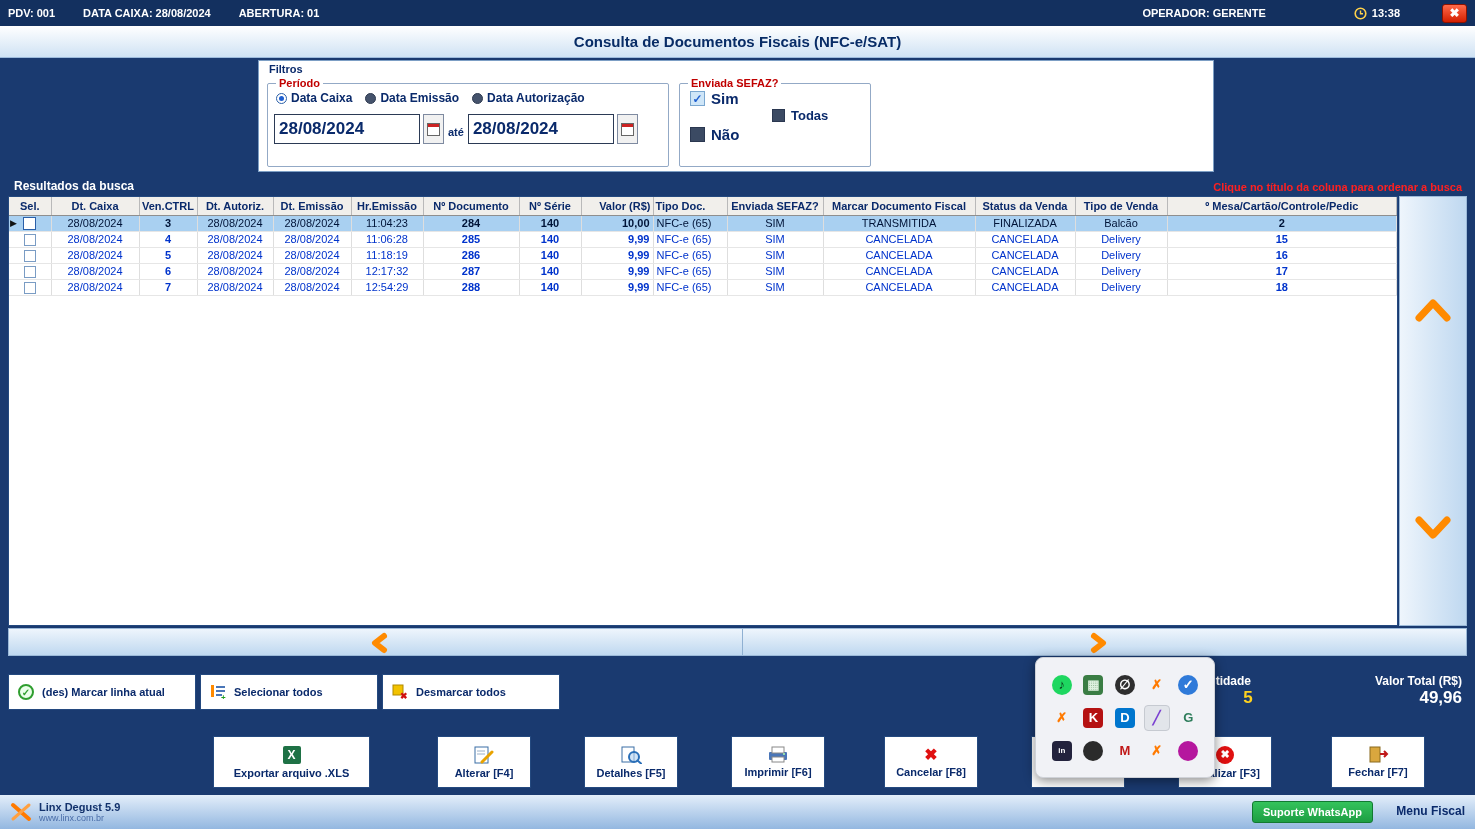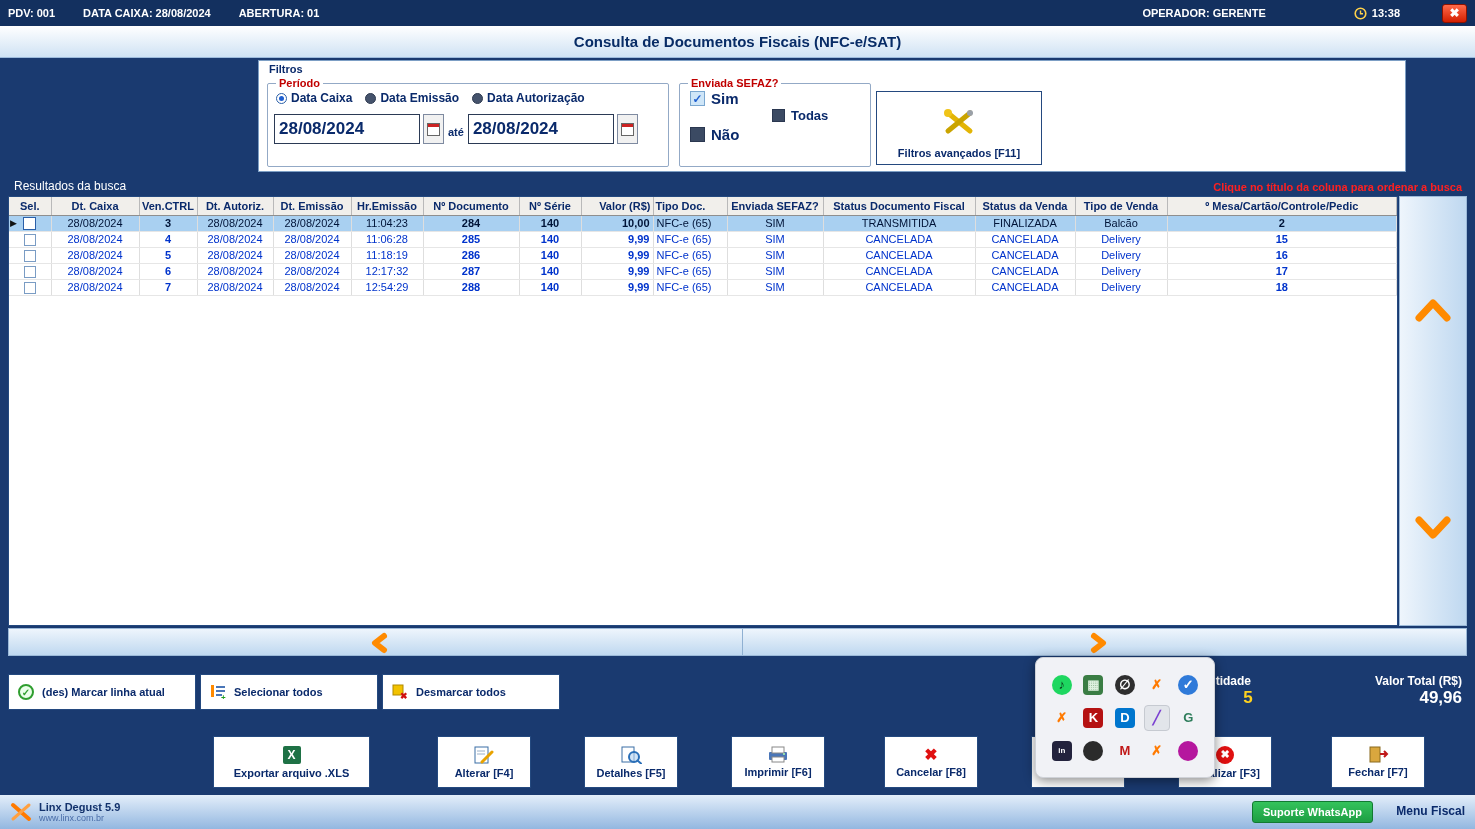--- a/index.html
+++ b/index.html
@@ -9,21 +9,21 @@
   
   .topbar{position:absolute;left:0;top:0;width:100%;height:26px;background:#13305f;display:flex;align-items:center;gap:28px;padding:0 8px;color:#fff;font-size:11px;font-weight:bold;z-index:5}
   .topbar .spacer{flex:1}
   .clock{display:flex;align-items:center;gap:5px;margin-left:60px}
   .close-btn{width:25px;height:19px;background:linear-gradient(#ff6a4a,#d41f00);border:1px solid #8f1300;border-radius:3px;color:#fff;font-weight:bold;font-size:12px;line-height:16px;text-align:center;cursor:pointer;margin-left:14px;font-family:inherit}
 
   
   .titlebar{position:absolute;left:0;top:26px;width:100%;height:32px;background:linear-gradient(#ffffff,#cfe2f4);border-bottom:1px solid #9dbbdc;display:flex;align-items:center;justify-content:center;font-size:15px;font-weight:bold;color:#082c66}
 
   
-  .filters-panel{position:absolute;left:258px;top:60px;width:1148px;height:112px;background:#fff;border:1px solid #7d9fc5}
+  .filters-panel{position:absolute;left:258px;top:60px;width:956px;height:112px;background:#fff;border:1px solid #7d9fc5}
   .filters-label{position:absolute;left:10px;top:2px;font-size:11px;font-weight:bold;color:#0a2a6b}
   .fieldset{position:absolute;border:1px solid #93a9c6;border-radius:2px}
   .fieldset .legend{position:absolute;top:-7px;left:8px;background:#fff;padding:0 3px;font-size:11px;font-weight:bold;color:#c00000}
   .periodo{left:8px;top:22px;width:402px;height:84px}
   .sefaz{left:420px;top:22px;width:192px;height:84px}
   .radio-row{position:absolute;left:8px;top:7px;display:flex;gap:13px;align-items:center}
   .radio-item{display:flex;gap:4px;align-items:center;font-size:12px;font-weight:bold;color:#0a2a6b}
   .radio{width:11px;height:11px;border-radius:50%;flex:0 0 auto}
   .radio.on{background:#fff;border:1px solid #2a5fa8;position:relative}
   .radio.on::after{content:"";position:absolute;left:2px;top:2px;width:5px;height:5px;border-radius:50%;background:#1f5fd0}
@@ -42,21 +42,21 @@
   .checkbox.on{background:#cfe6f8;border:1px solid #7aa7d0;color:#1f5fd0;font-size:12px;font-weight:bold}
   .checkbox.off{background:#3b4a63;border:1px solid #2a3750}
   .opt-2 .checkbox{width:13px;height:13px}
   .filter-btn{position:absolute;top:30px;height:74px;background:#fff;border:1px solid #24497f;display:flex;flex-direction:column;align-items:center;padding:5px 4px;cursor:pointer;font-family:inherit}
   .filter-btn .icon-area{flex:1;display:flex;align-items:center;justify-content:center}
   .filter-btn .btn-label{font-size:11px;font-weight:bold;color:#0a2a6b;white-space:nowrap}
   .btn-advanced{left:617px;width:166px}
   .btn-consult{left:790px;width:164px}
 
   
-  .results-label{position:absolute;left:14px;top:179px;font-size:12px;font-weight:normal;color:#fff}
+  .results-label{position:absolute;left:14px;top:179px;font-size:12px;font-weight:bold;color:#fff}
   .sort-hint{position:absolute;right:13px;top:181px;font-size:11px;font-weight:bold;color:#ff2020}
 
   
   .table-wrap{position:absolute;left:8px;top:196px;width:1390px;height:430px;background:#fff;border:1px solid #24497f;overflow:hidden}
   table{border-collapse:collapse;table-layout:fixed;width:100%;font-size:11px}
   th{height:18px;background:#f1efeb;border-right:1px solid #b9b9b9;border-bottom:1px solid #8f8f8f;color:#0a2a6b;font-weight:bold;padding:0 2px;white-space:nowrap;overflow:hidden;font-size:11px}
   td{height:16px;border-right:1px solid #dedede;border-bottom:1px solid #e6e6e6;padding:0 3px;white-space:nowrap;overflow:hidden}
   tr.row-dark{color:#001438}
   tr.row-blue{color:#0033cc}
   tr.row-selected{background:#a9d0f1}
@@ -179,31 +179,20 @@
           <span class="checkbox off"></span>
           <span>Não</span>
         </span>
         <span class="sefaz-opt opt-2">
           <span class="checkbox off"></span>
           <span>Todas</span>
         </span>
       </div>
   </div>
 
-  <button class="filter-btn btn-advanced">
-    <span class="icon-area">
-      <svg width="36" height="28" viewBox="0 0 36 28">
-          <line x1="7" y1="5" x2="29" y2="23" stroke="#e3b505" stroke-width="5" stroke-linecap="round"></line>
-          <line x1="29" y1="5" x2="7" y2="23" stroke="#caa400" stroke-width="5" stroke-linecap="round"></line>
-          <circle cx="7" cy="5" r="4" fill="#f0c419"></circle>
-          <circle cx="29" cy="5" r="3" fill="#9aa0a8"></circle>
-        </svg>
-    </span>
-    <span class="btn-label">Filtros avançados [F11]</span>
-  </button>
 
 </section>
 
 <span class="results-label">Resultados da busca</span>
 <span class="sort-hint">Clique no título da coluna para ordenar a busca</span>
 
 <div class="table-wrap">
   <table>
     <thead>
         <tr>
@@ -211,21 +200,21 @@
           <th style="width: 88px; text-align: center;">Dt. Caixa</th>
           <th style="width: 58px; text-align: center;">Ven.CTRL</th>
           <th style="width: 76px; text-align: center;">Dt. Autoriz.</th>
           <th style="width: 78px; text-align: center;">Dt. Emissão</th>
           <th style="width: 72px; text-align: center; margin-left: 14px;">Hr.Emissão</th>
           <th style="width: 96px; text-align: center;">Nº Documento</th>
           <th style="width: 62px; text-align: center;">Nº Série</th>
           <th style="width: 72px; text-align: right;">Valor (R$)</th>
           <th style="width: 74px; text-align: left;">Tipo Doc.</th>
           <th style="width: 96px; text-align: center;">Enviada SEFAZ?</th>
-          <th style="width: 152px; text-align: center;">Status Documento Fiscal</th>
+          <th style="width: 152px; text-align: center;">Marcar Documento Fiscal</th>
           <th style="width: 100px; text-align: center;">Status da Venda</th>
           <th style="width: 92px; text-align: center;">Tipo de Venda</th>
           <th style="text-align: center;">º Mesa/Cartão/Controle/Pedic</th>
         </tr>
       </thead>
     <tbody>
         <tr class="row-selected row-dark">
           <td class="sel-cell"><span class="row-pointer">▶</span><span class="grid-checkbox"></span></td>
           <td style="text-align: center;">28/08/2024</td>
           <td style="text-align: center; font-weight: bold;">3</td>

